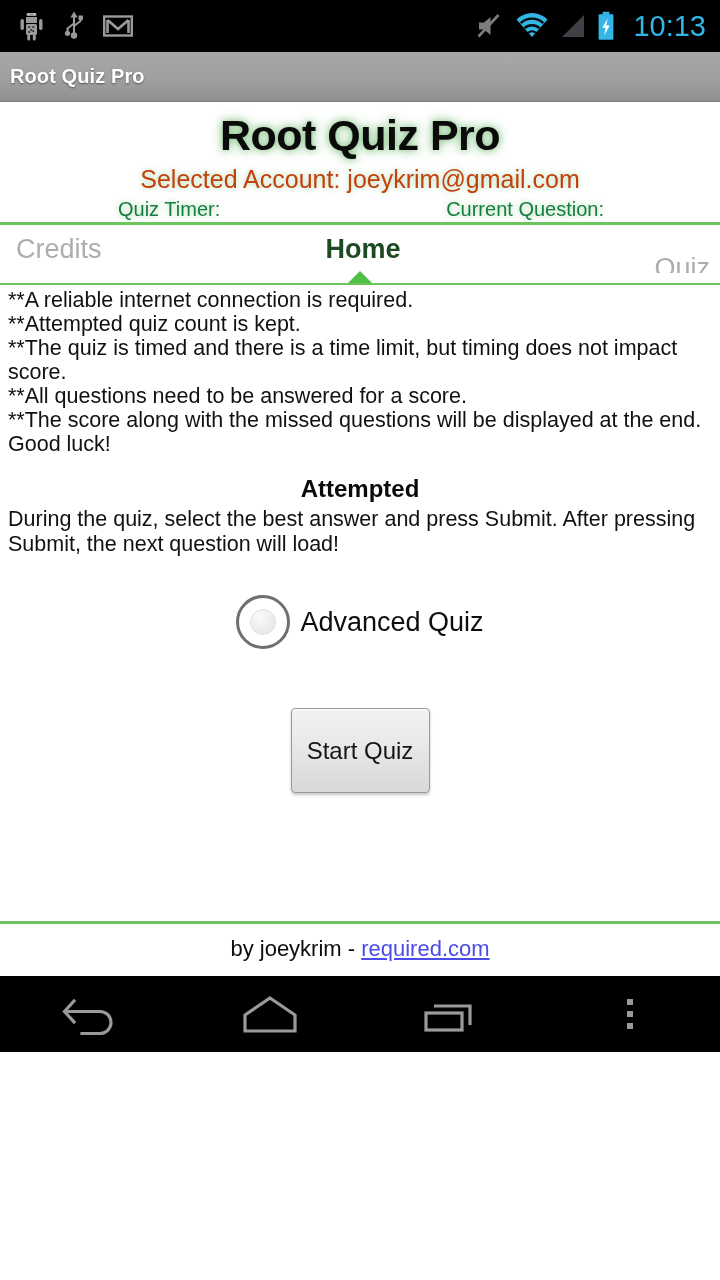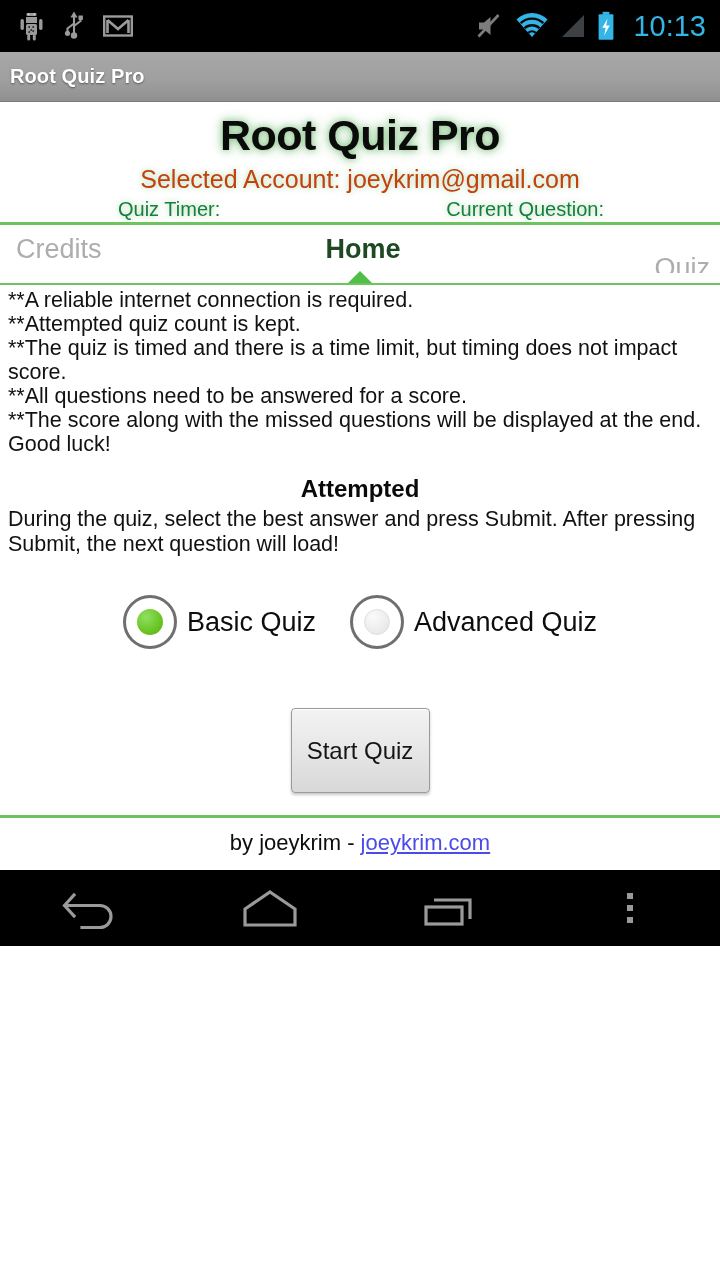--- a/index.html
+++ b/index.html
@@ -10,21 +10,21 @@
   body {
     width: 720px;
     height: 1280px;
     overflow: hidden;
     font-family: "Liberation Sans", sans-serif;
     -webkit-font-smoothing: antialiased;
   }
   .screen {
     position: relative;
     width: 720px;
-    height: 946px;
+    height: 1052px;
     background: #ffffff;
     display: flex;
     flex-direction: column;
   }
 
   
   .statusbar {
     height: 52px;
     background: #000000;
     display: flex;
@@ -384,40 +384,34 @@
 **The quiz is timed and there is a time limit, but timing does not impact score.
 **All questions need to be answered for a score.
 **The score along with the missed questions will be displayed at the end. Good luck!</div>
 
     <div class="section-heading">Attempted</div>
     <div class="body-text para">During the quiz, select the best answer and press Submit. After pressing Submit, the next question will load!</div>
 
     <div class="radio-row">
       <div class="radio-option">
         <div class="radio-outer">
-          <div class="radio-inner"></div>
-        </div>
-        <div class="radio-label">Basic Quiz</div>
-      </div>
-      <div class="radio-option">
-        <div class="radio-outer">
           <div class="radio-inner off"></div>
         </div>
         <div class="radio-label">Advanced Quiz</div>
       </div>
     </div>
 
     <div class="btn-row">
       <div class="start-btn">Start Quiz</div>
     </div>
   </div>
 
   <div class="footer">
     <div class="footer-rule"></div>
-    <div class="footer-text"><span>by joeykrim - </span><span class="footer-link">joeykrim.com</span></div>
+    <div class="footer-text"><span>by joeykrim - </span><span class="footer-link">required.com</span></div>
   </div>
 
   <div class="navbar">
     <div class="nav-btn">
       <svg width="60" height="44" viewBox="0 0 60 44">
         <g fill="none" stroke="#9a9a9a" stroke-width="3.2" stroke-linecap="square">
           <path d="M14 9 L4.5 19.5 L14 30"></path>
           <path d="M5.5 19.5 H40 a11 11 0 0 1 0 22 H22"></path>
         </g>
       </svg>

